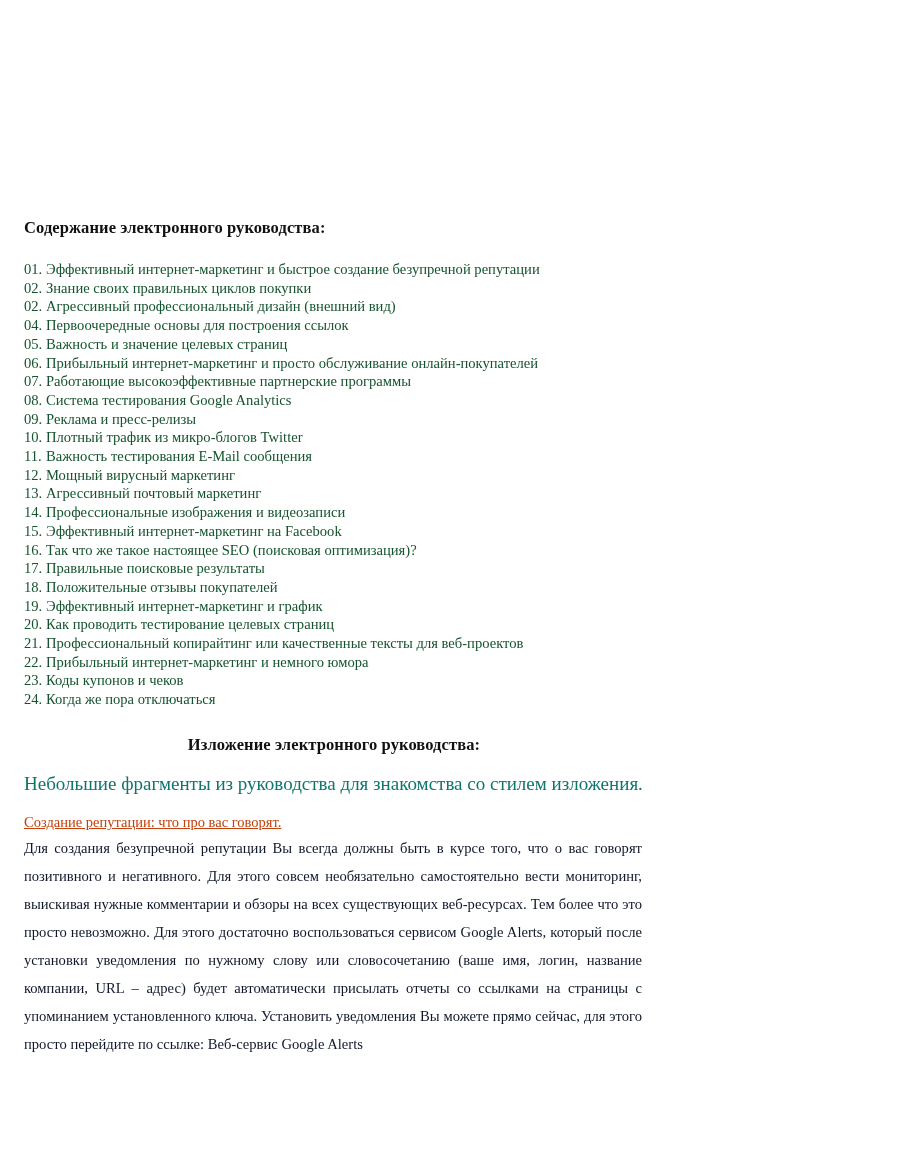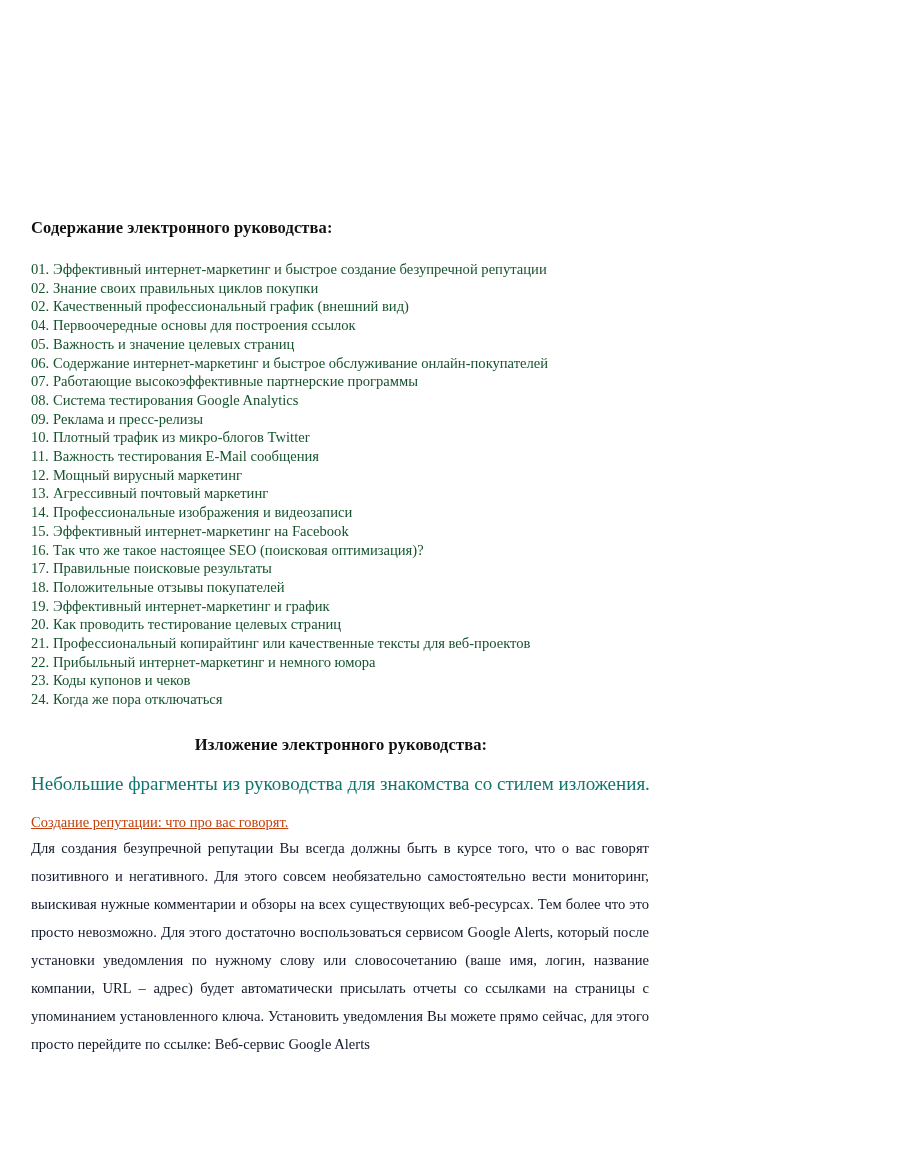--- a/index.html
+++ b/index.html
@@ -19,21 +19,21 @@
     position: absolute;
     left: 0;
     top: 0;
     width: 910px;
     height: 1155px;
     box-sizing: border-box;
     padding: 218px 40px 0 24px;
   }
   .doc-body {
     width: 620px;
-    margin: 0 auto 0 7px;
+    margin: 0 auto 0 0;
     padding-left: 0;
   }
   h2.section-title {
     font-family: "Liberation Serif", serif;
     font-size: 16.5px;
     font-weight: bold;
     color: #111111;
     margin: 0 0 22px 0;
     letter-spacing: 0.1px;
   }
@@ -83,24 +83,24 @@
 <body>
 
 <div class="page">
   <div class="doc-body">
 
     <h2 class="section-title">Содержание электронного руководства:</h2>
 
     <ol class="toc">
       <li><span class="toc-num">01.</span><span>Эффективный интернет-маркетинг и быстрое создание безупречной репутации</span></li>
       <li><span class="toc-num">02.</span><span>Знание своих правильных циклов покупки</span></li>
-      <li><span class="toc-num">02.</span><span>Качественный профессиональный график (внешний вид)</span></li>
+      <li><span class="toc-num">02.</span><span>Агрессивный профессиональный дизайн (внешний вид)</span></li>
       <li><span class="toc-num">04.</span><span>Первоочередные основы для построения ссылок</span></li>
       <li><span class="toc-num">05.</span><span>Важность и значение целевых страниц</span></li>
-      <li><span class="toc-num">06.</span><span>Содержание интернет-маркетинг и быстрое обслуживание онлайн-покупателей</span></li>
+      <li><span class="toc-num">06.</span><span>Прибыльный интернет-маркетинг и просто обслуживание онлайн-покупателей</span></li>
       <li><span class="toc-num">07.</span><span>Работающие высокоэффективные партнерские программы</span></li>
       <li><span class="toc-num">08.</span><span>Система тестирования Google Analytics</span></li>
       <li><span class="toc-num">09.</span><span>Реклама и пресс-релизы</span></li>
       <li><span class="toc-num">10.</span><span>Плотный трафик из микро-блогов Twitter</span></li>
       <li><span class="toc-num">11.</span><span>Важность тестирования E-Mail сообщения</span></li>
       <li><span class="toc-num">12.</span><span>Мощный вирусный маркетинг</span></li>
       <li><span class="toc-num">13.</span><span>Агрессивный почтовый маркетинг</span></li>
       <li><span class="toc-num">14.</span><span>Профессиональные изображения и видеозаписи</span></li>
       <li><span class="toc-num">15.</span><span>Эффективный интернет-маркетинг на Facebook</span></li>
       <li><span class="toc-num">16.</span><span>Так что же такое настоящее SEO (поисковая оптимизация)?</span></li>

